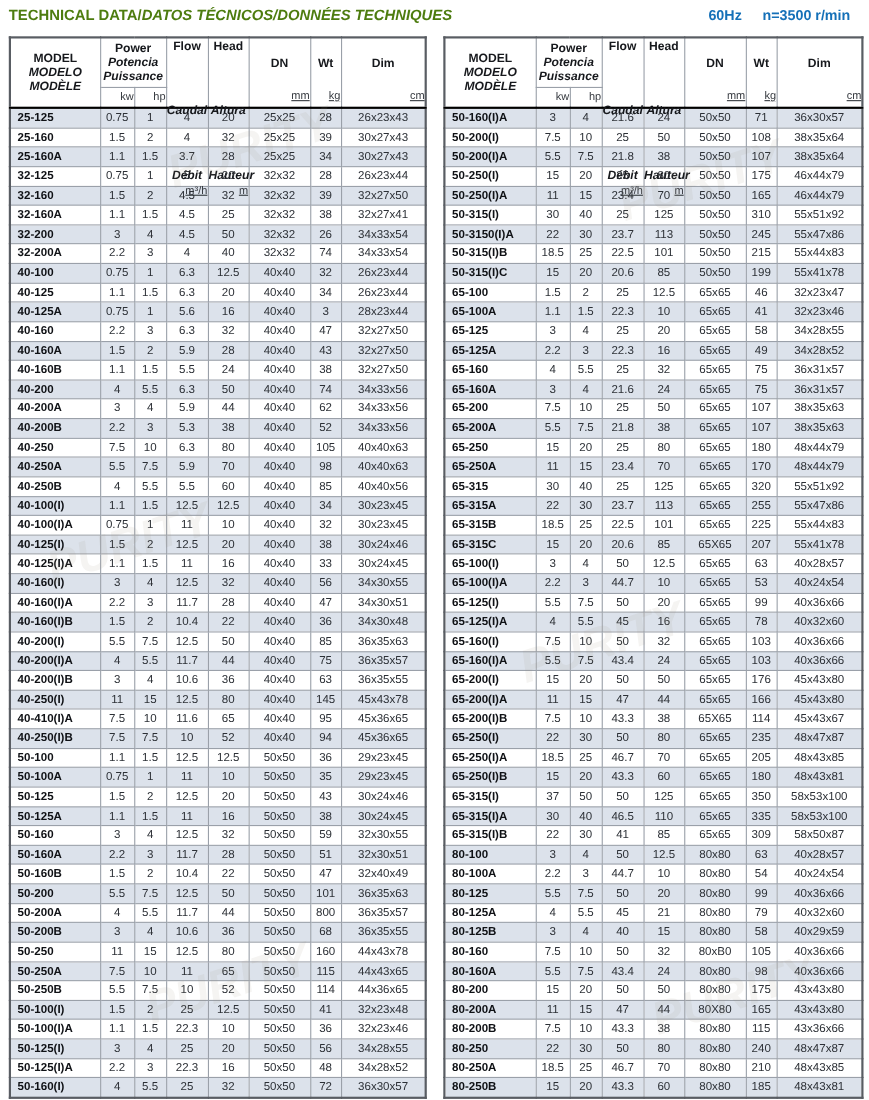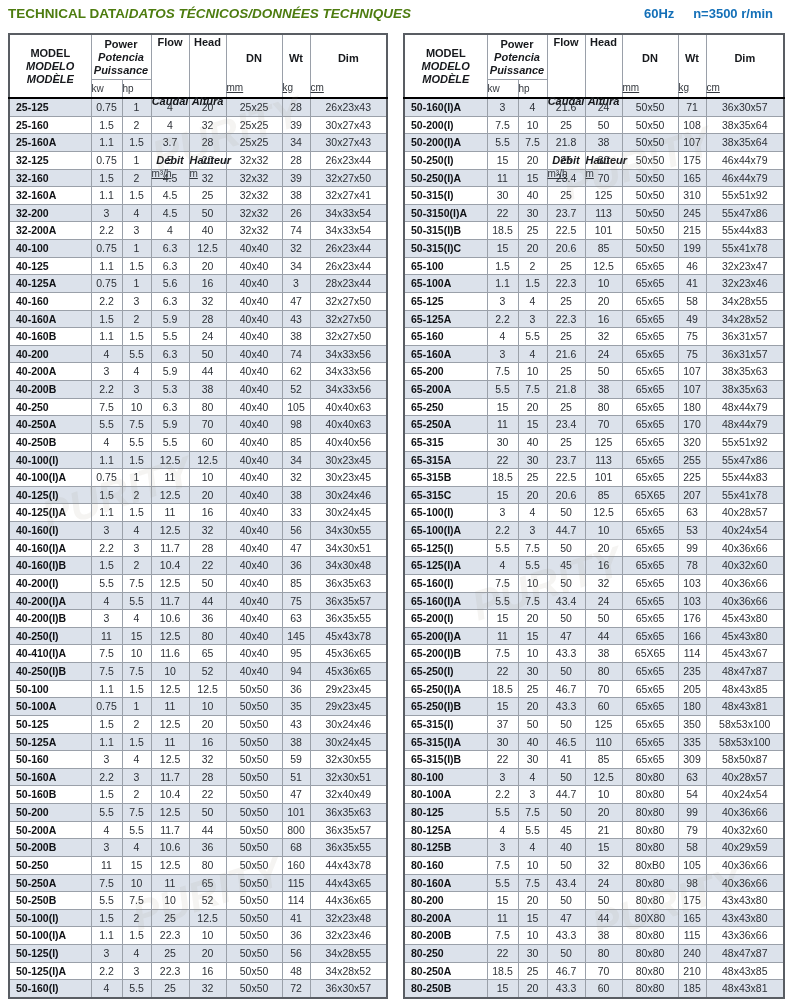--- a/index.html
+++ b/index.html
@@ -31,21 +31,21 @@
   th,td{border:1px solid #9aa0a9;padding:0;}
   thead{border-bottom:2px solid #000000;}
   thead th{background:#fff;vertical-align:middle;}
   .power-th{border-bottom:1px solid #9aa0a9;height:44px;}
   .unit-row th{height:17px;}
   .l1{font-size:11px;font-weight:bold;color:#16181c;line-height:13px;text-align:center;}
   .l2{font-size:11px;font-weight:bold;font-style:italic;color:#16181c;line-height:13px;text-align:center;}
   .hcell{display:flex;flex-direction:column;height:61px;}
   .hcell.center{justify-content:center;}
   .hcell .labels{flex:1;display:flex;flex-direction:column;justify-content:center;gap:46px;}
-  .unit-txt,.unit-row th{font-size:10px;font-weight:normal;color:#34383e;text-align:left;}
+  .unit-txt,.unit-row th{font-size:10px;font-weight:normal;color:#34383e;text-align:right;}
   .hcell .unit-txt{height:16px;line-height:13px;text-decoration:underline;}
   tbody td{
     height:16.63px;font-size:10.5px;text-align:center;color:#2c3036;
     line-height:16.5px;white-space:nowrap;overflow:hidden;
   }
   tbody td.model{
     text-align:left;padding-left:6px;font-weight:bold;color:#0f1115;
   }
   tbody tr:nth-child(odd){background:#dce2eb;}
   tbody tr:nth-child(even){background:#ffffff;}

